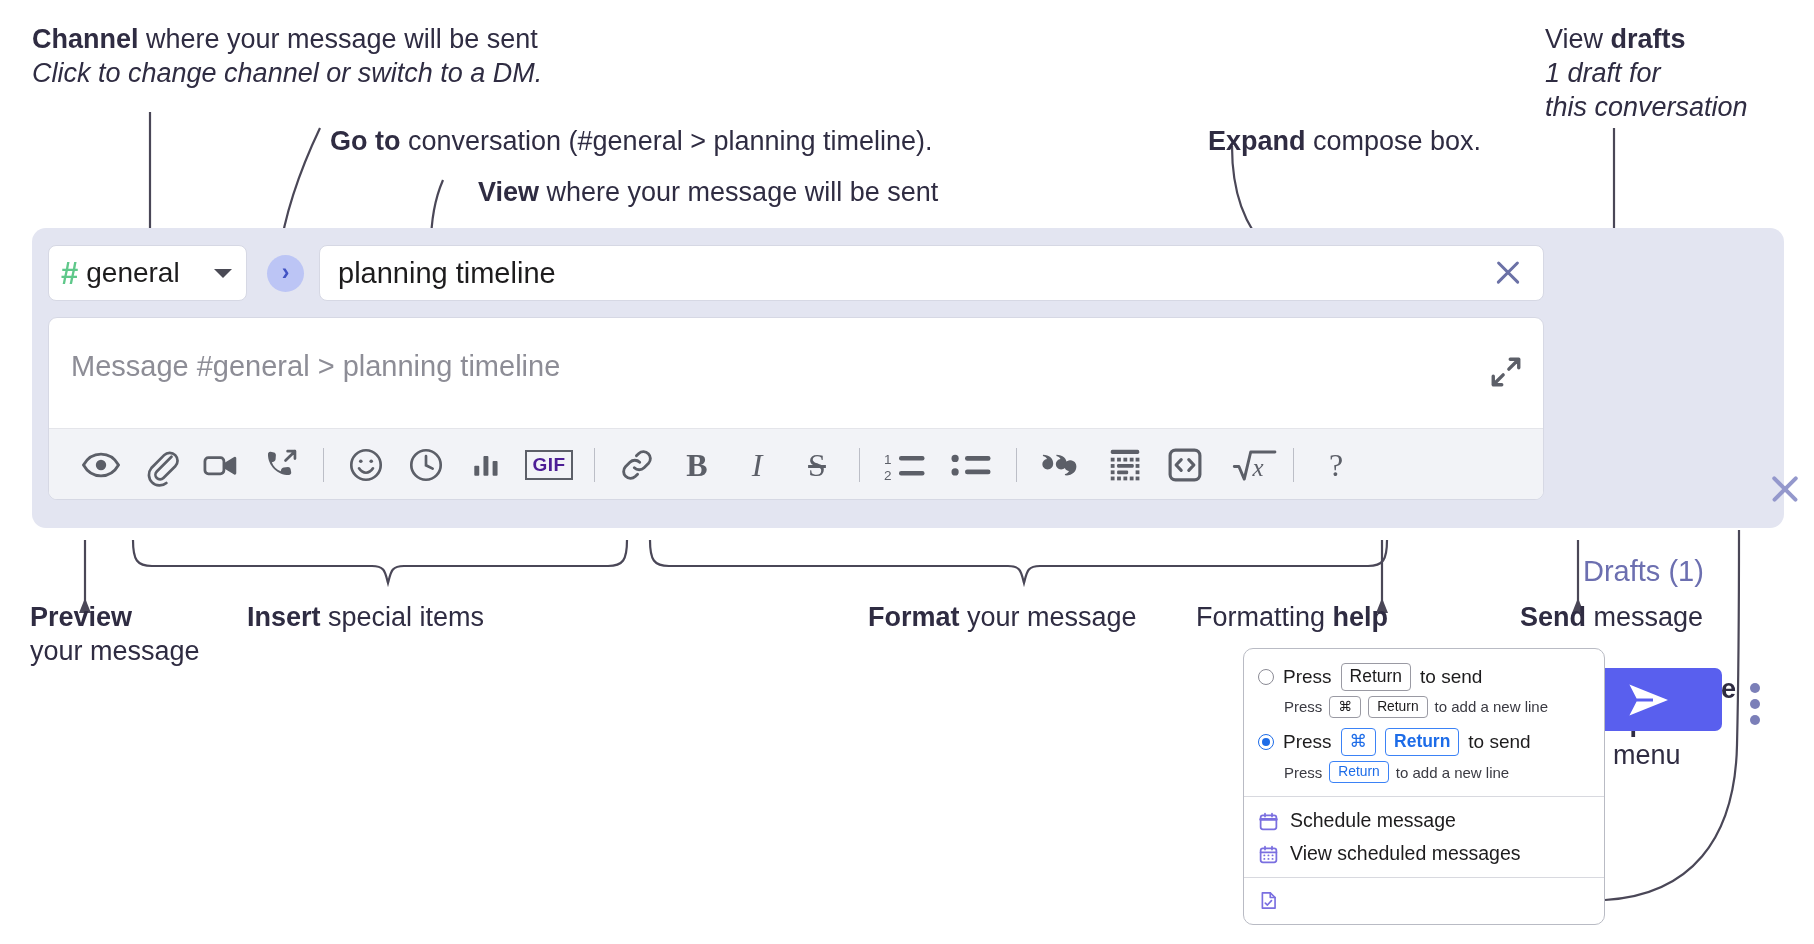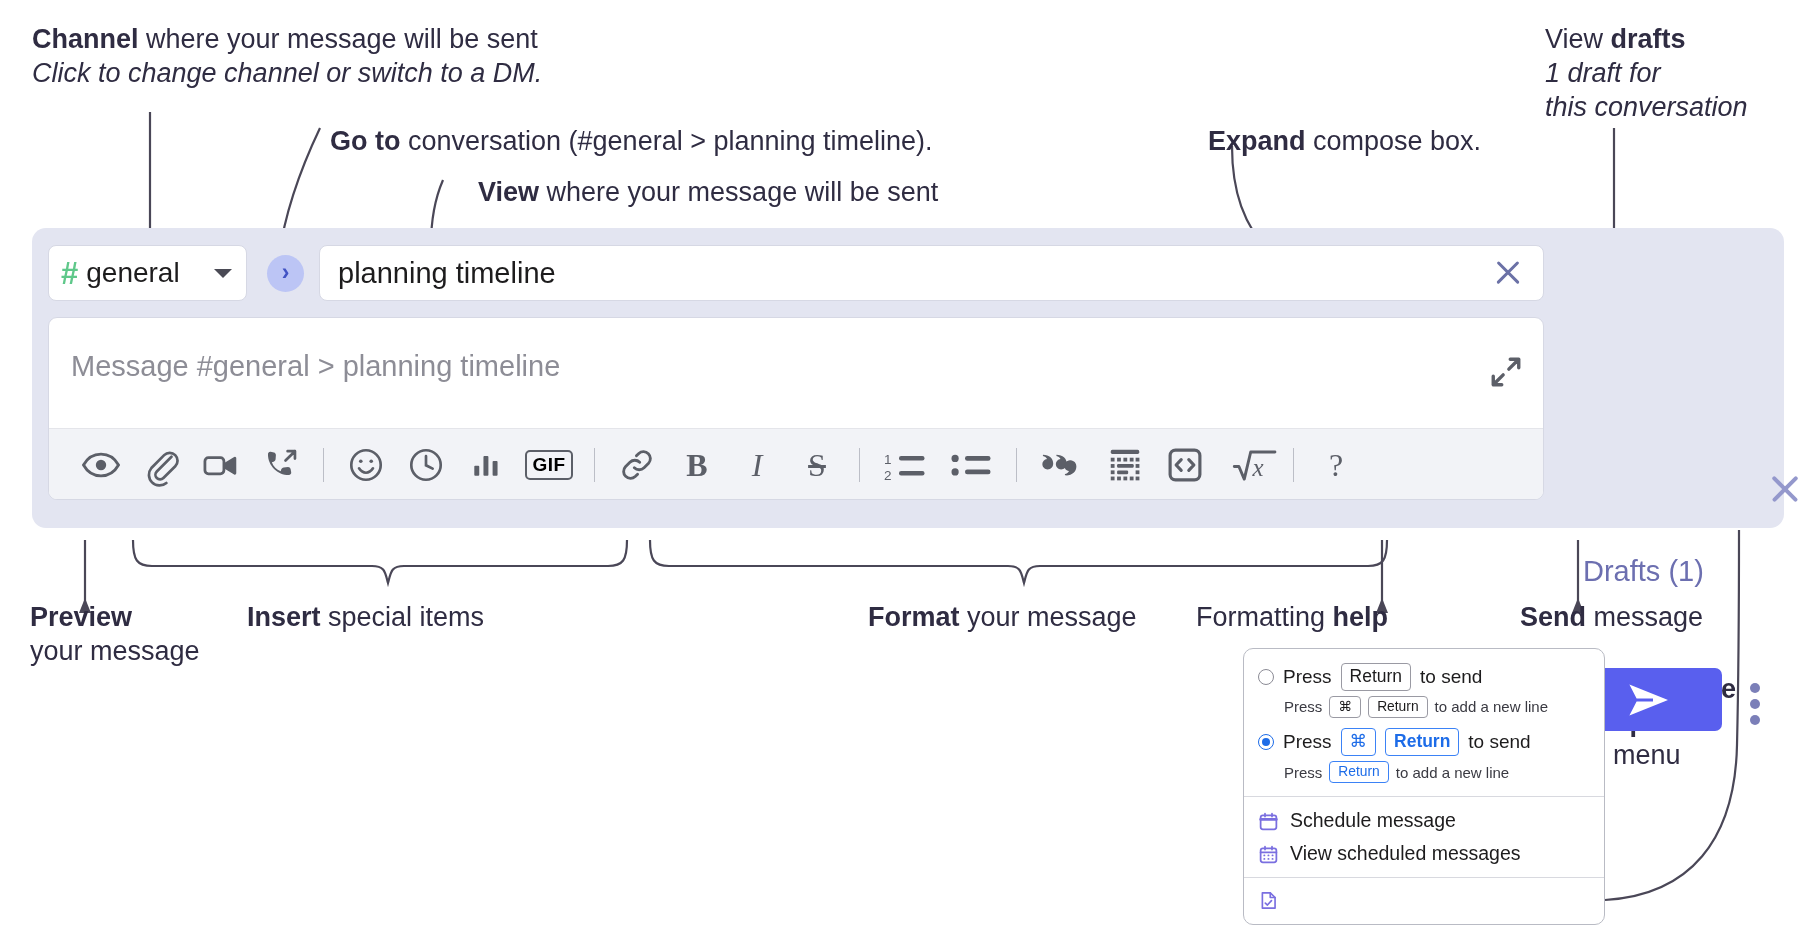--- a/index.html
+++ b/index.html
@@ -221,21 +221,21 @@
           </svg>
         </span>
         <span class="tb">
           <svg width="36" height="36" viewBox="0 0 24 24" fill="#5c5f68">
             <rect x="4.2" y="12.5" width="3.3" height="6.6" rx="0.6"></rect>
             <rect x="10.3" y="6" width="3.3" height="13.1" rx="0.6"></rect>
             <rect x="16.4" y="9.4" width="3.3" height="9.7" rx="0.6"></rect>
           </svg>
         </span>
         <span class="tb wide">
-          <span style="border:2.1px solid #5c5f68;border-radius:5px;padding:2px 5px;font-size:19px;font-weight:bold;letter-spacing:0.5px;color:#000000;">GIF</span>
+          <span style="border:2.1px solid #5c5f68;border-radius:0;padding:2px 5px;font-size:19px;font-weight:bold;letter-spacing:0.5px;color:#4c1d95;">GIF</span>
         </span>
 
         <span class="tbsep"></span>
 
         <span class="tb">
           <svg width="36" height="36" viewBox="0 0 24 24" fill="none" stroke="#5c5f68" stroke-width="1.9" stroke-linecap="round">
             <path d="M10.2 13.8 a4.6 4.6 0 0 0 6.5 0 l3-3 a4.6 4.6 0 0 0 -6.5 -6.5 l-1.6 1.6"></path>
             <path d="M13.8 10.2 a4.6 4.6 0 0 0 -6.5 0 l-3 3 a4.6 4.6 0 0 0 6.5 6.5 l1.6 -1.6"></path>
           </svg>
         </span>

